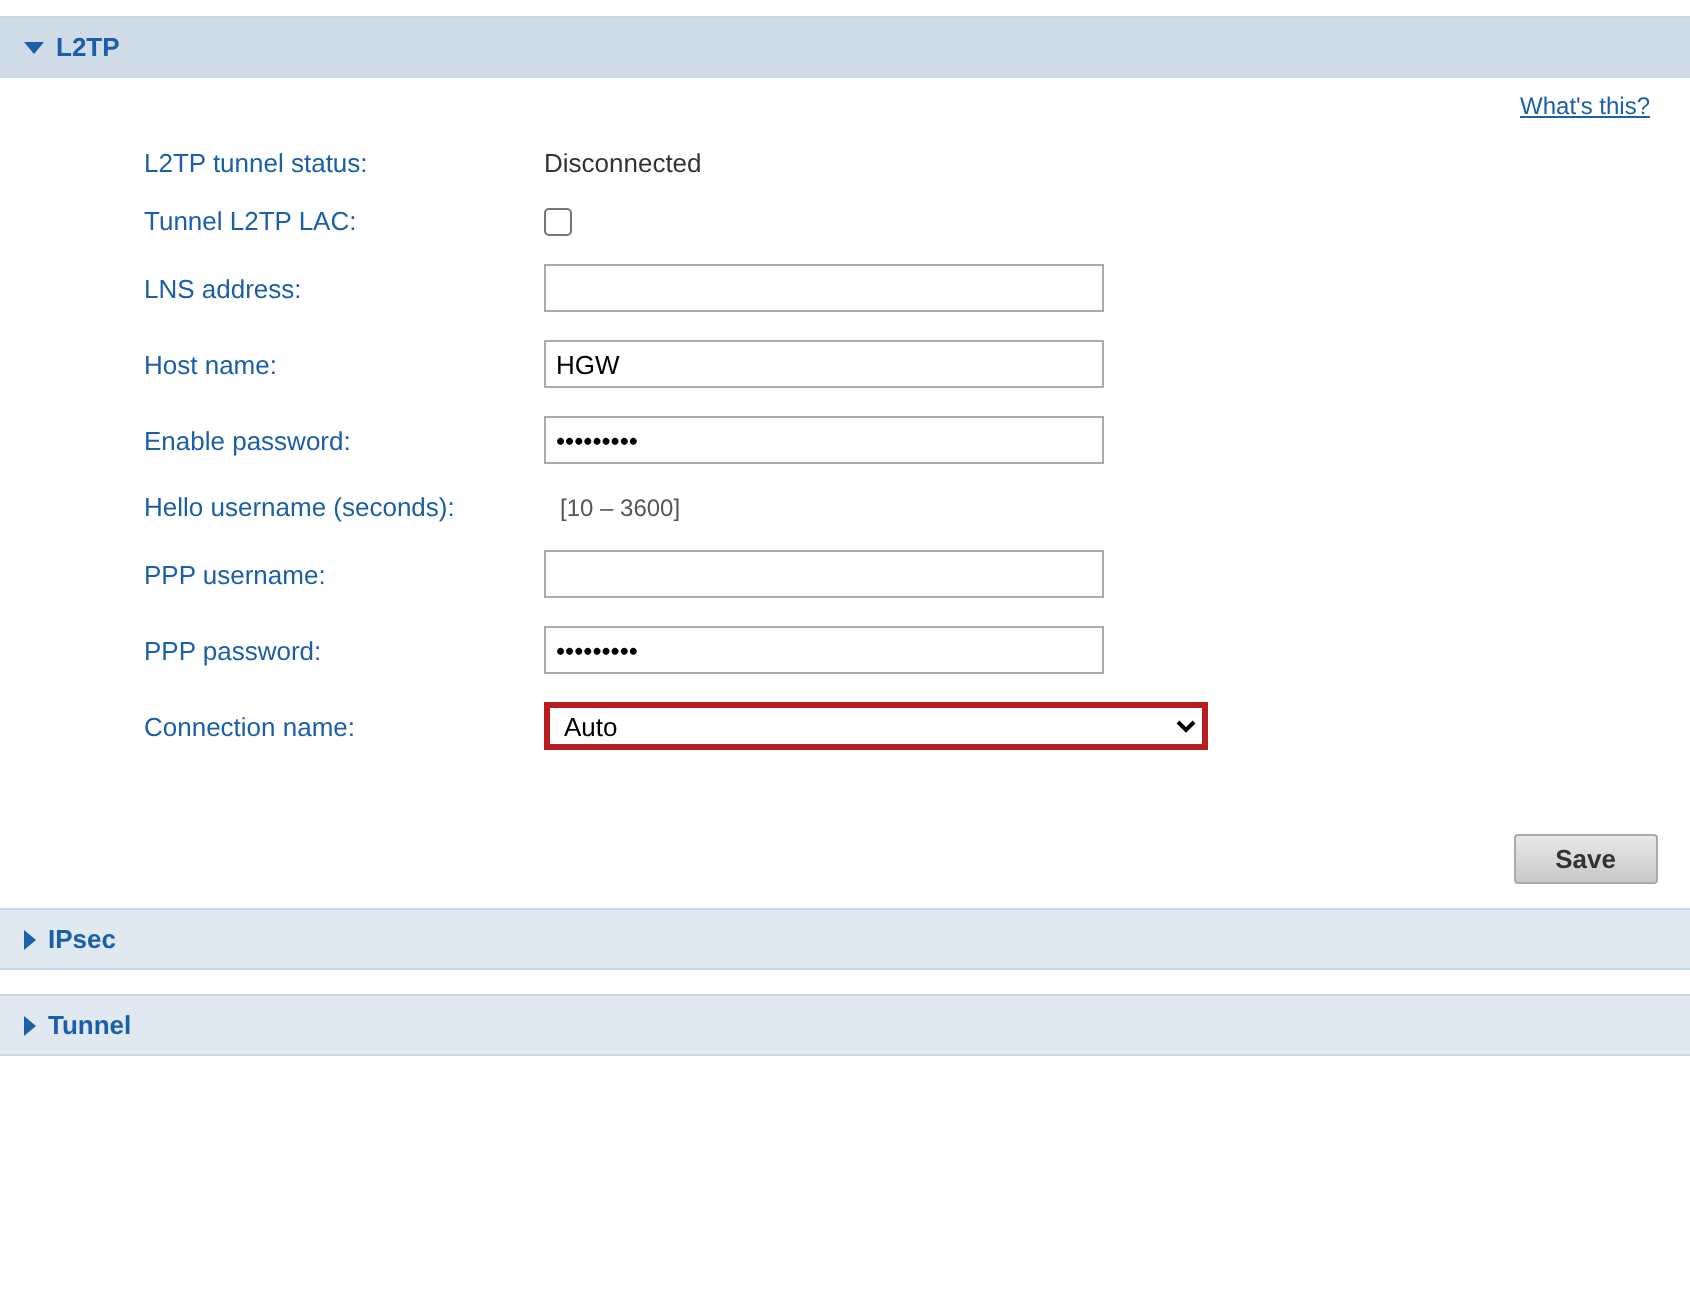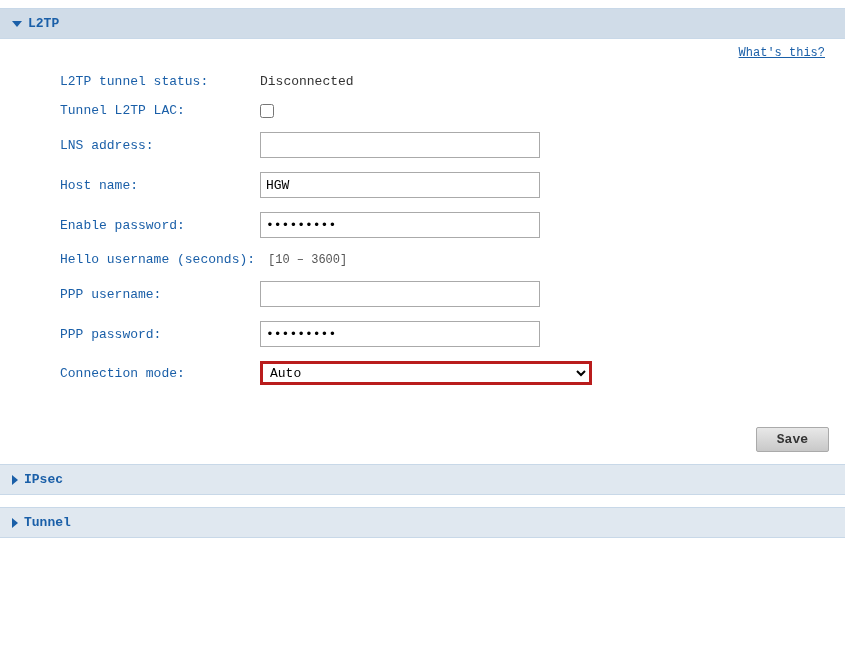--- a/index.html
+++ b/index.html
@@ -1,15 +1,15 @@
 <!DOCTYPE html>
 <html><head>
   <meta charset="utf-8">
   <style>
-    * { box-sizing: border-box; margin: 0; padding: 0; font-family: Liberation Mono, monospace; }
+    * { box-sizing: border-box; margin: 0; padding: 0; }
     body {
       font-family: Arial, sans-serif;
       font-size: 13px;
       background: #fff;
       color: #333;
     }
 
     .section-header {
       background: #e0e8f0;
       padding: 7px 12px;
@@ -54,20 +54,21 @@
     .whats-this-link {
       color: #1a5fa8;
       text-decoration: underline;
       font-size: 12px;
       cursor: pointer;
       margin-top: 47px;
     }
 
     .form-body {
       padding: 10px 20px 20px 60px;
+      margin-left: 12px;
     }
 
     .form-row {
       display: flex;
       align-items: center;
       margin-bottom: 14px;
     }
 
     .form-label {
       color: #1a5fa8;
@@ -78,21 +79,21 @@
 
     .form-value {
       color: #333;
       font-size: 13px;
     }
 
     .text-input {
       width: 280px;
       height: 24px;
       border: 1px solid #aaa;
-      padding: 12px 5px;
+      padding: 2px 5px;
       font-size: 13px;
       background: #fff;
     }
 
     .hint-text {
       margin-left: 8px;
       color: #555;
       font-size: 12px;
     }
 
@@ -197,21 +198,21 @@
       <span class="form-label">PPP username:</span>
       <input type="text" class="text-input" value="" style="">
     </div>
 
     <div class="form-row">
       <span class="form-label">PPP password:</span>
       <input type="password" class="text-input" value="password2" style="">
     </div>
 
     <div class="form-row">
-      <span class="form-label">Connection mode:</span>
+      <span class="form-label">Connection name:</span>
       <select class="select-input">
         <option>Auto</option>
         <option>Manual</option>
         <option>OnDemand</option>
       </select>
     </div>
 
   </div>
 
   <div class="save-row">

